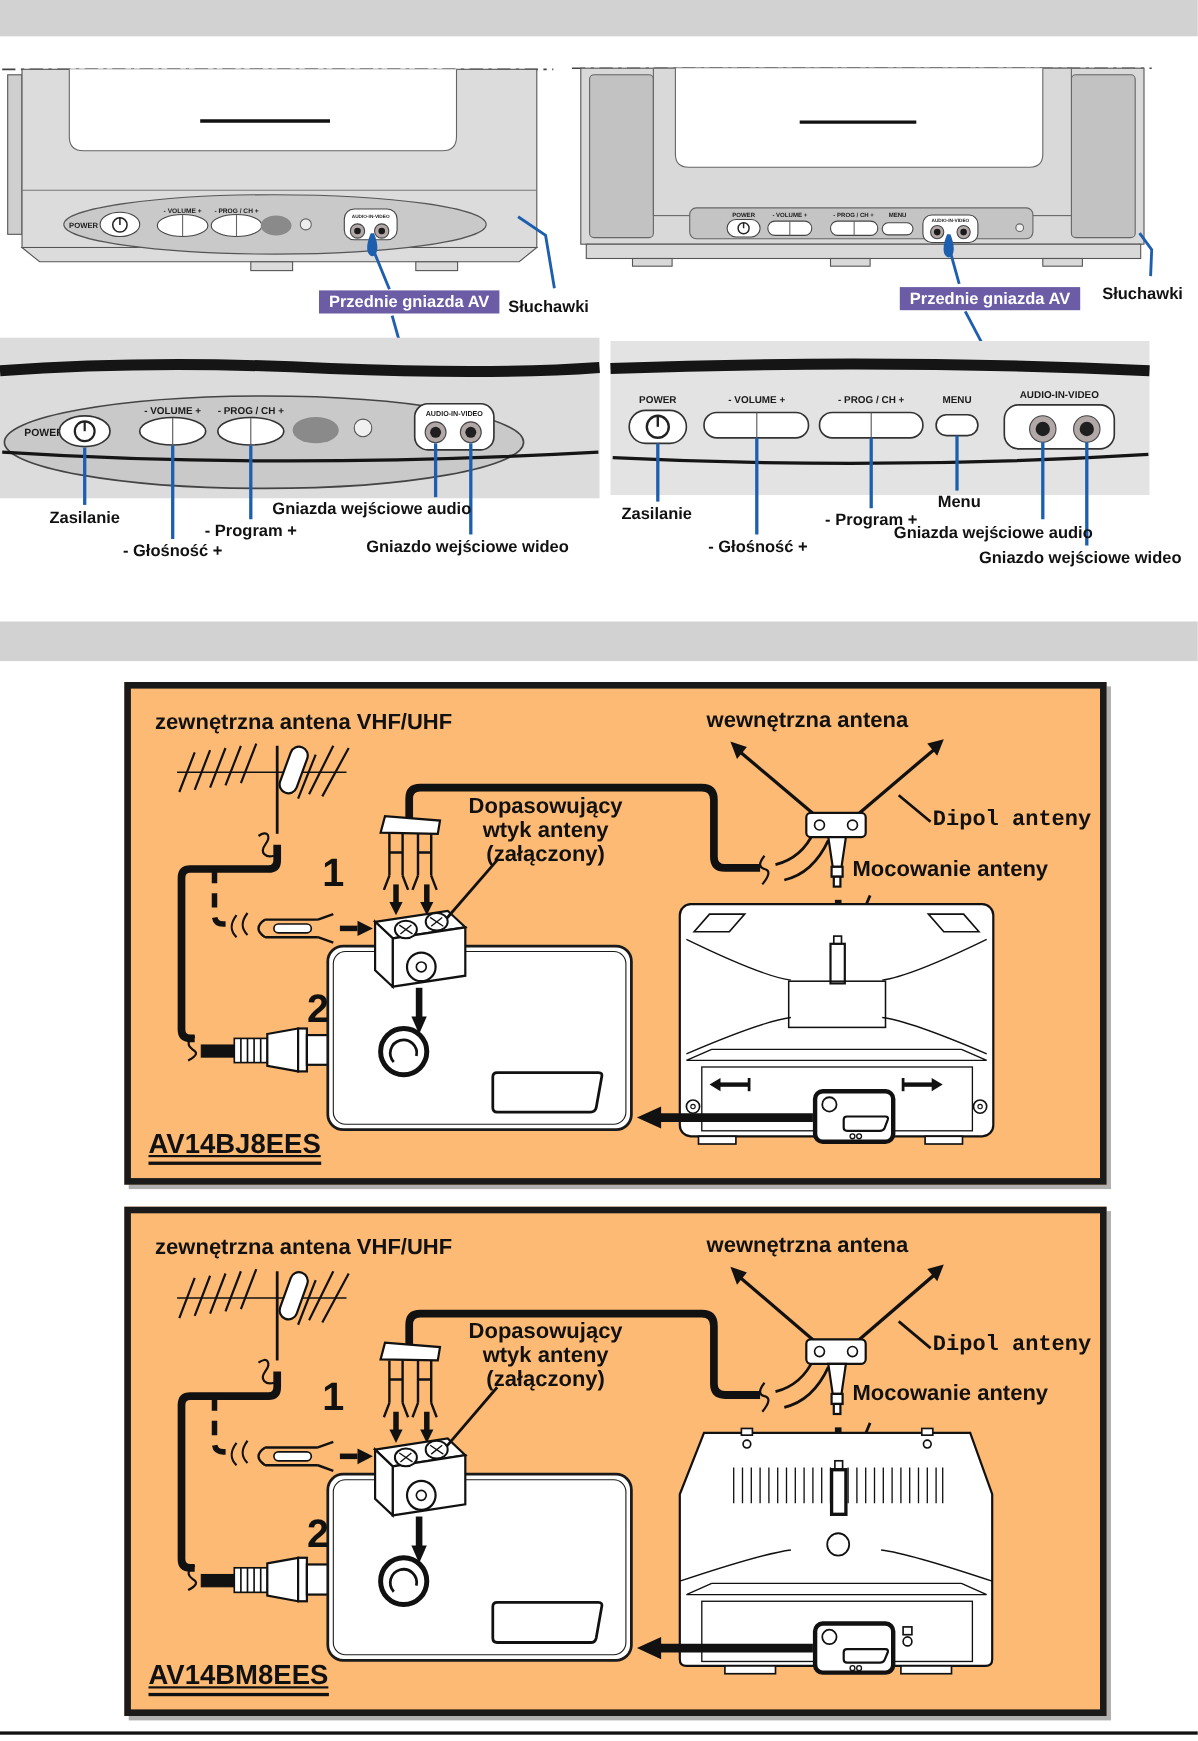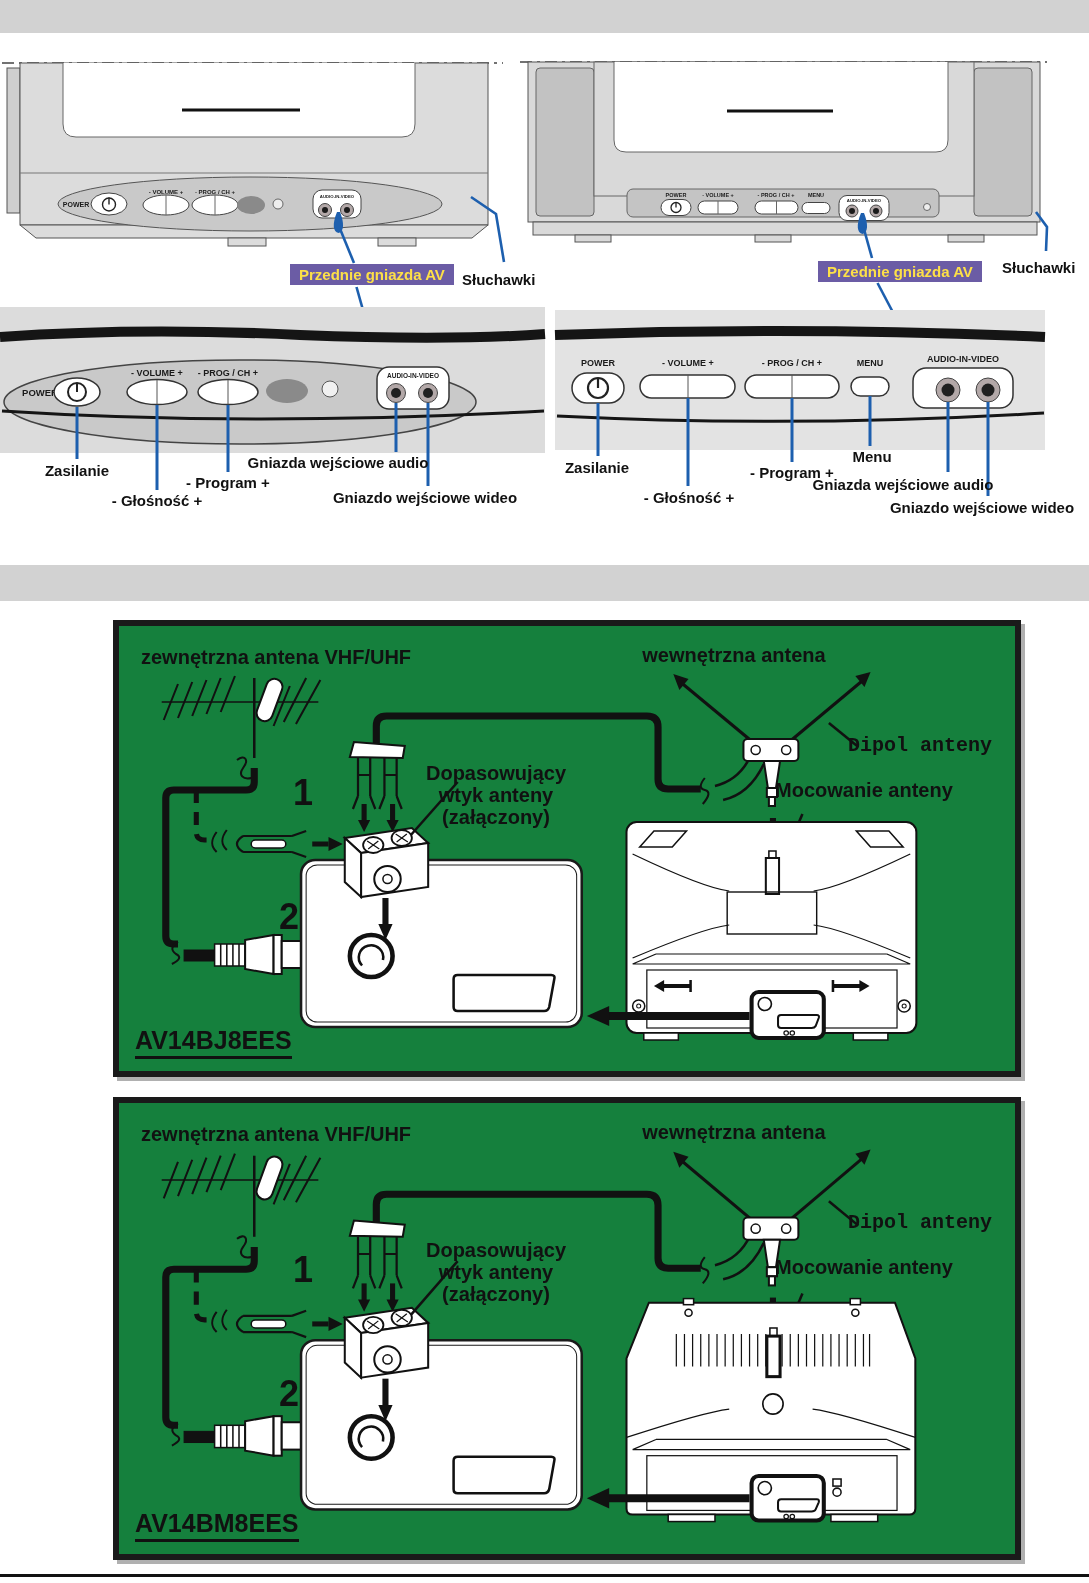--- a/index.html
+++ b/index.html
@@ -6,37 +6,37 @@
   .page{position:relative;width:1089px;height:1583px;background:#fff;overflow:hidden;
         font-family:"Liberation Sans",sans-serif;}
   .band{position:absolute;left:0;width:1089px;background:#d2d2d2;}
   #band-top{top:0;height:33px;}
   #band-mid{top:565px;height:36px;}
   #bottom-rule{position:absolute;left:0;top:1574px;width:1089px;height:3px;background:#111;}
   #art-top{position:absolute;left:0;top:0;}
   svg text{font-family:"Liberation Sans",sans-serif;font-weight:700;fill:#1a1a1a;}
   .lbl{position:absolute;font-weight:700;font-size:15px;color:#111;white-space:nowrap;}
   .lbl.ctr{transform:translateX(-50%);}
-  .badge{position:absolute;background:#6b5ca5;color:#fde047;font-weight:700;font-size:15px;
+  .badge{position:absolute;background:#6b5ca5;color:#ffffff;font-weight:700;font-size:15px;
          padding:2px 9px;white-space:nowrap;}
   .diagram-box{position:absolute;left:113px;width:881px;border:6px solid #1a1a1a;
-               background:#15803d;box-shadow:4px 4px 0 #b0b0b0;padding-left:15px;}
+               background:#fdba74;box-shadow:4px 4px 0 #b0b0b0;}
   #diagram1{top:620px;height:445px;}
   #diagram2{top:1097px;height:451px;}
   .diagram-box svg{position:absolute;left:0;top:0;width:100%;height:100%;}
   .dlabel{position:absolute;font-weight:700;color:#111;font-size:20px;white-space:nowrap;}
   .d-outdoor{left:22px;top:20px;}
   .d-indoor{left:615px;top:18px;transform:translateX(-50%);}
   .d-dipole{left:729px;top:108px;font-family:Liberation Mono, monospace;}
-  .d-matching{left:265px;top:96px;width:224px;text-align:center;line-height:22px;margin-top:40px;}
+  .d-matching{left:265px;top:96px;width:224px;text-align:center;line-height:22px;}
   .d-mount{left:656px;top:153px;}
   .d-step{font-size:36px;}
   .d-step1{left:174px;top:146px;}
   .d-step2{left:160px;top:270px;}
-  .d-model{left:16px;bottom:12px;font-size:25px;border-bottom:3px solid #111;padding-bottom:1px;}
+  .d-model{left:16px;bottom:12px;font-size:25px;border-bottom:3px solid #111;padding-bottom:1px;text-decoration:underline;}
 </style>
 </head>
 <body>
 
 <div class="page">
   <div class="band" id="band-top"></div>
   <div class="band" id="band-mid"></div>
 
   <svg id="art-top" width="1089" height="565" viewBox="0 0 1089 565">
 

